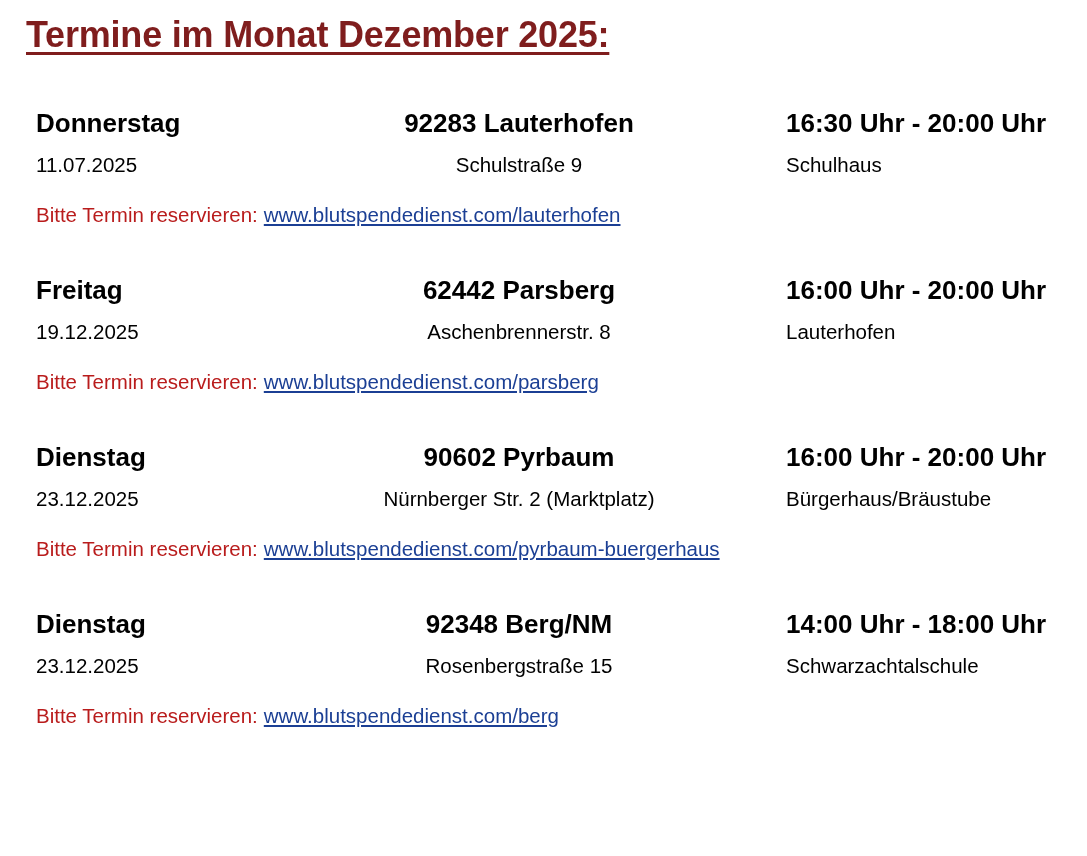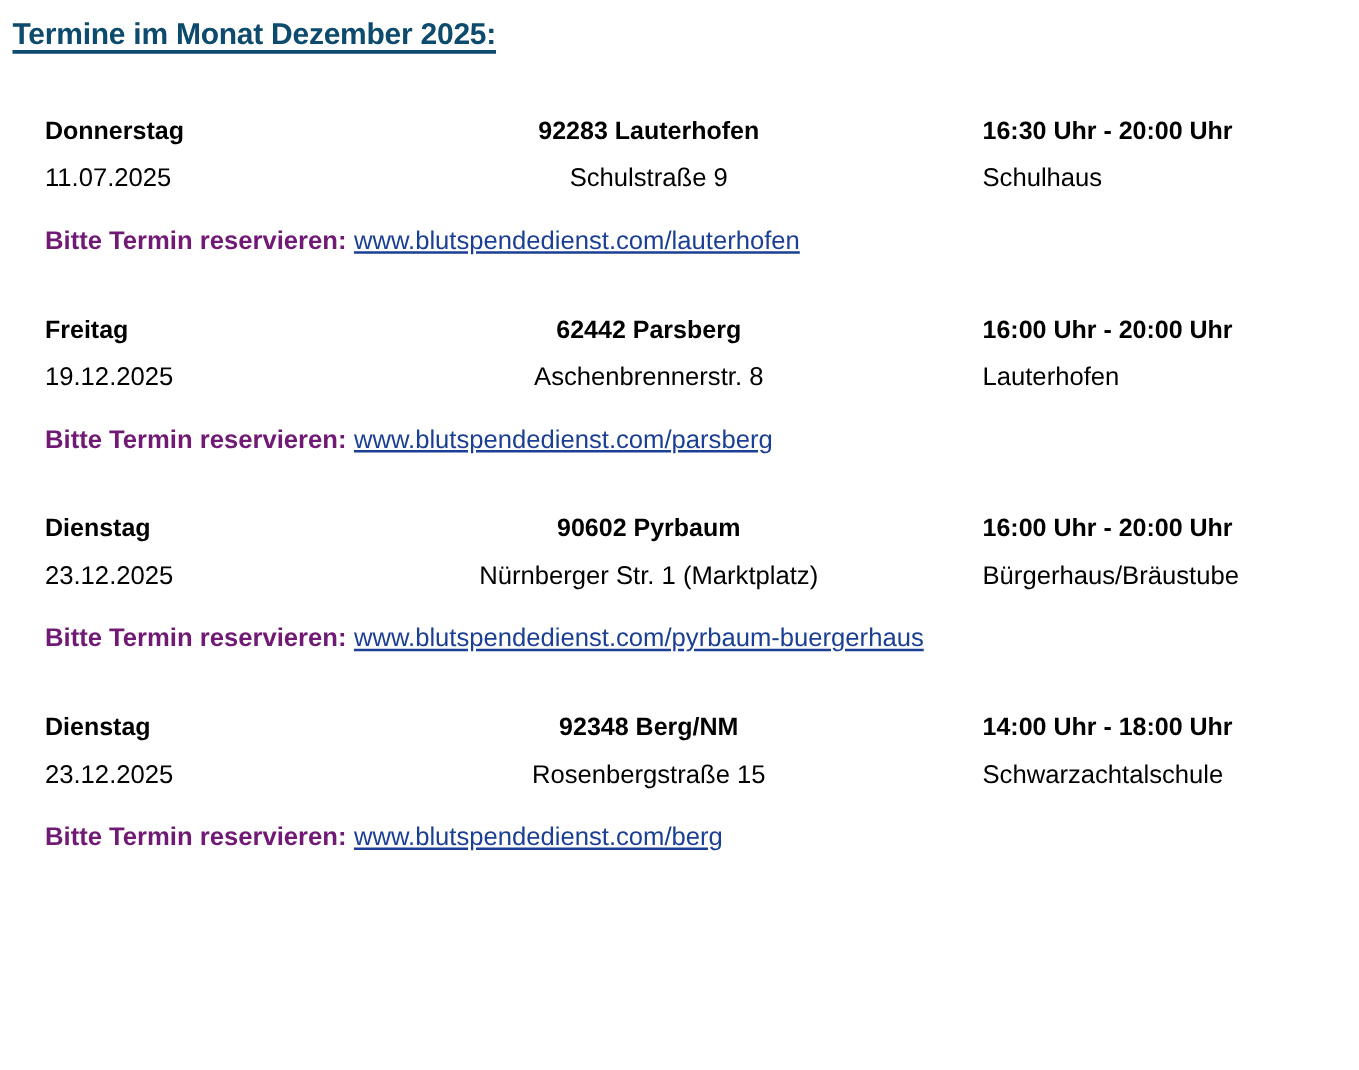--- a/index.html
+++ b/index.html
@@ -16,27 +16,27 @@
     overflow: hidden;
   }
   .page {
     position: relative;
     width: 1087px;
     height: 856px;
     box-sizing: border-box;
     padding: 14px 0 0 0;
   }
   .page-title {
-    font-size: 24px;
+    font-size: 36px;
     font-weight: bold;
-    color: #0c4a6e;
+    color: #7f1d1d;
     text-decoration: underline;
     text-underline-offset: 5px;
     text-decoration-thickness: 3px;
-    margin: 0 0 0 10px;
+    margin: 0 0 0 26px;
     letter-spacing: -0.2px;
   }
   .entries {
     margin-top: 52px;
   }
   .entry {
     margin-bottom: 48px;
   }
   .entry-row {
     display: flex;
@@ -55,21 +55,21 @@
   }
   .col-time {
     flex: 1;
     box-sizing: border-box;
     text-align: left;
   }
   .row-top .col-day,
   .row-top .col-place,
   .row-top .col-time {
     font-weight: bold;
-    font-size: 20px;
+    font-size: 26px;
   }
   .row-bottom {
     margin-top: 14px;
   }
   .row-bottom .col-day,
   .row-bottom .col-place,
   .row-bottom .col-time {
     font-weight: normal;
     font-size: 20.5px;
   }
@@ -77,22 +77,22 @@
   .row-top .col-time,
   .row-bottom .col-time {
     padding-right: 4px;
   }
   .reserve-line {
     margin-top: 26px;
     padding-left: 36px;
     font-size: 20.5px;
   }
   .reserve-label {
-    color: #701a75;
-    font-weight: bold;
+    color: #b91c1c;
+    font-weight: normal;
   }
   .reserve-link {
     color: #1b3f94;
     text-underline-offset: 2px;
     margin-left: 6px;
     cursor: pointer;
   }
 </style>
 </head>
 <body>
@@ -136,21 +136,21 @@
     </div>
 
     <div class="entry">
       <div class="entry-row row-top">
         <div class="col-day">Dienstag</div>
         <div class="col-place">90602 Pyrbaum</div>
         <div class="col-time">16:00 Uhr - 20:00 Uhr</div>
       </div>
       <div class="entry-row row-bottom">
         <div class="col-day">23.12.2025</div>
-        <div class="col-place">Nürnberger Str. 1 (Marktplatz)</div>
+        <div class="col-place">Nürnberger Str. 2 (Marktplatz)</div>
         <div class="col-time">Bürgerhaus/Bräustube</div>
       </div>
       <div class="reserve-line">
         <span class="reserve-label">Bitte Termin reservieren:</span><a class="reserve-link" href="#">www.blutspendedienst.com/pyrbaum-buergerhaus</a>
       </div>
     </div>
 
     <div class="entry">
       <div class="entry-row row-top">
         <div class="col-day">Dienstag</div>

